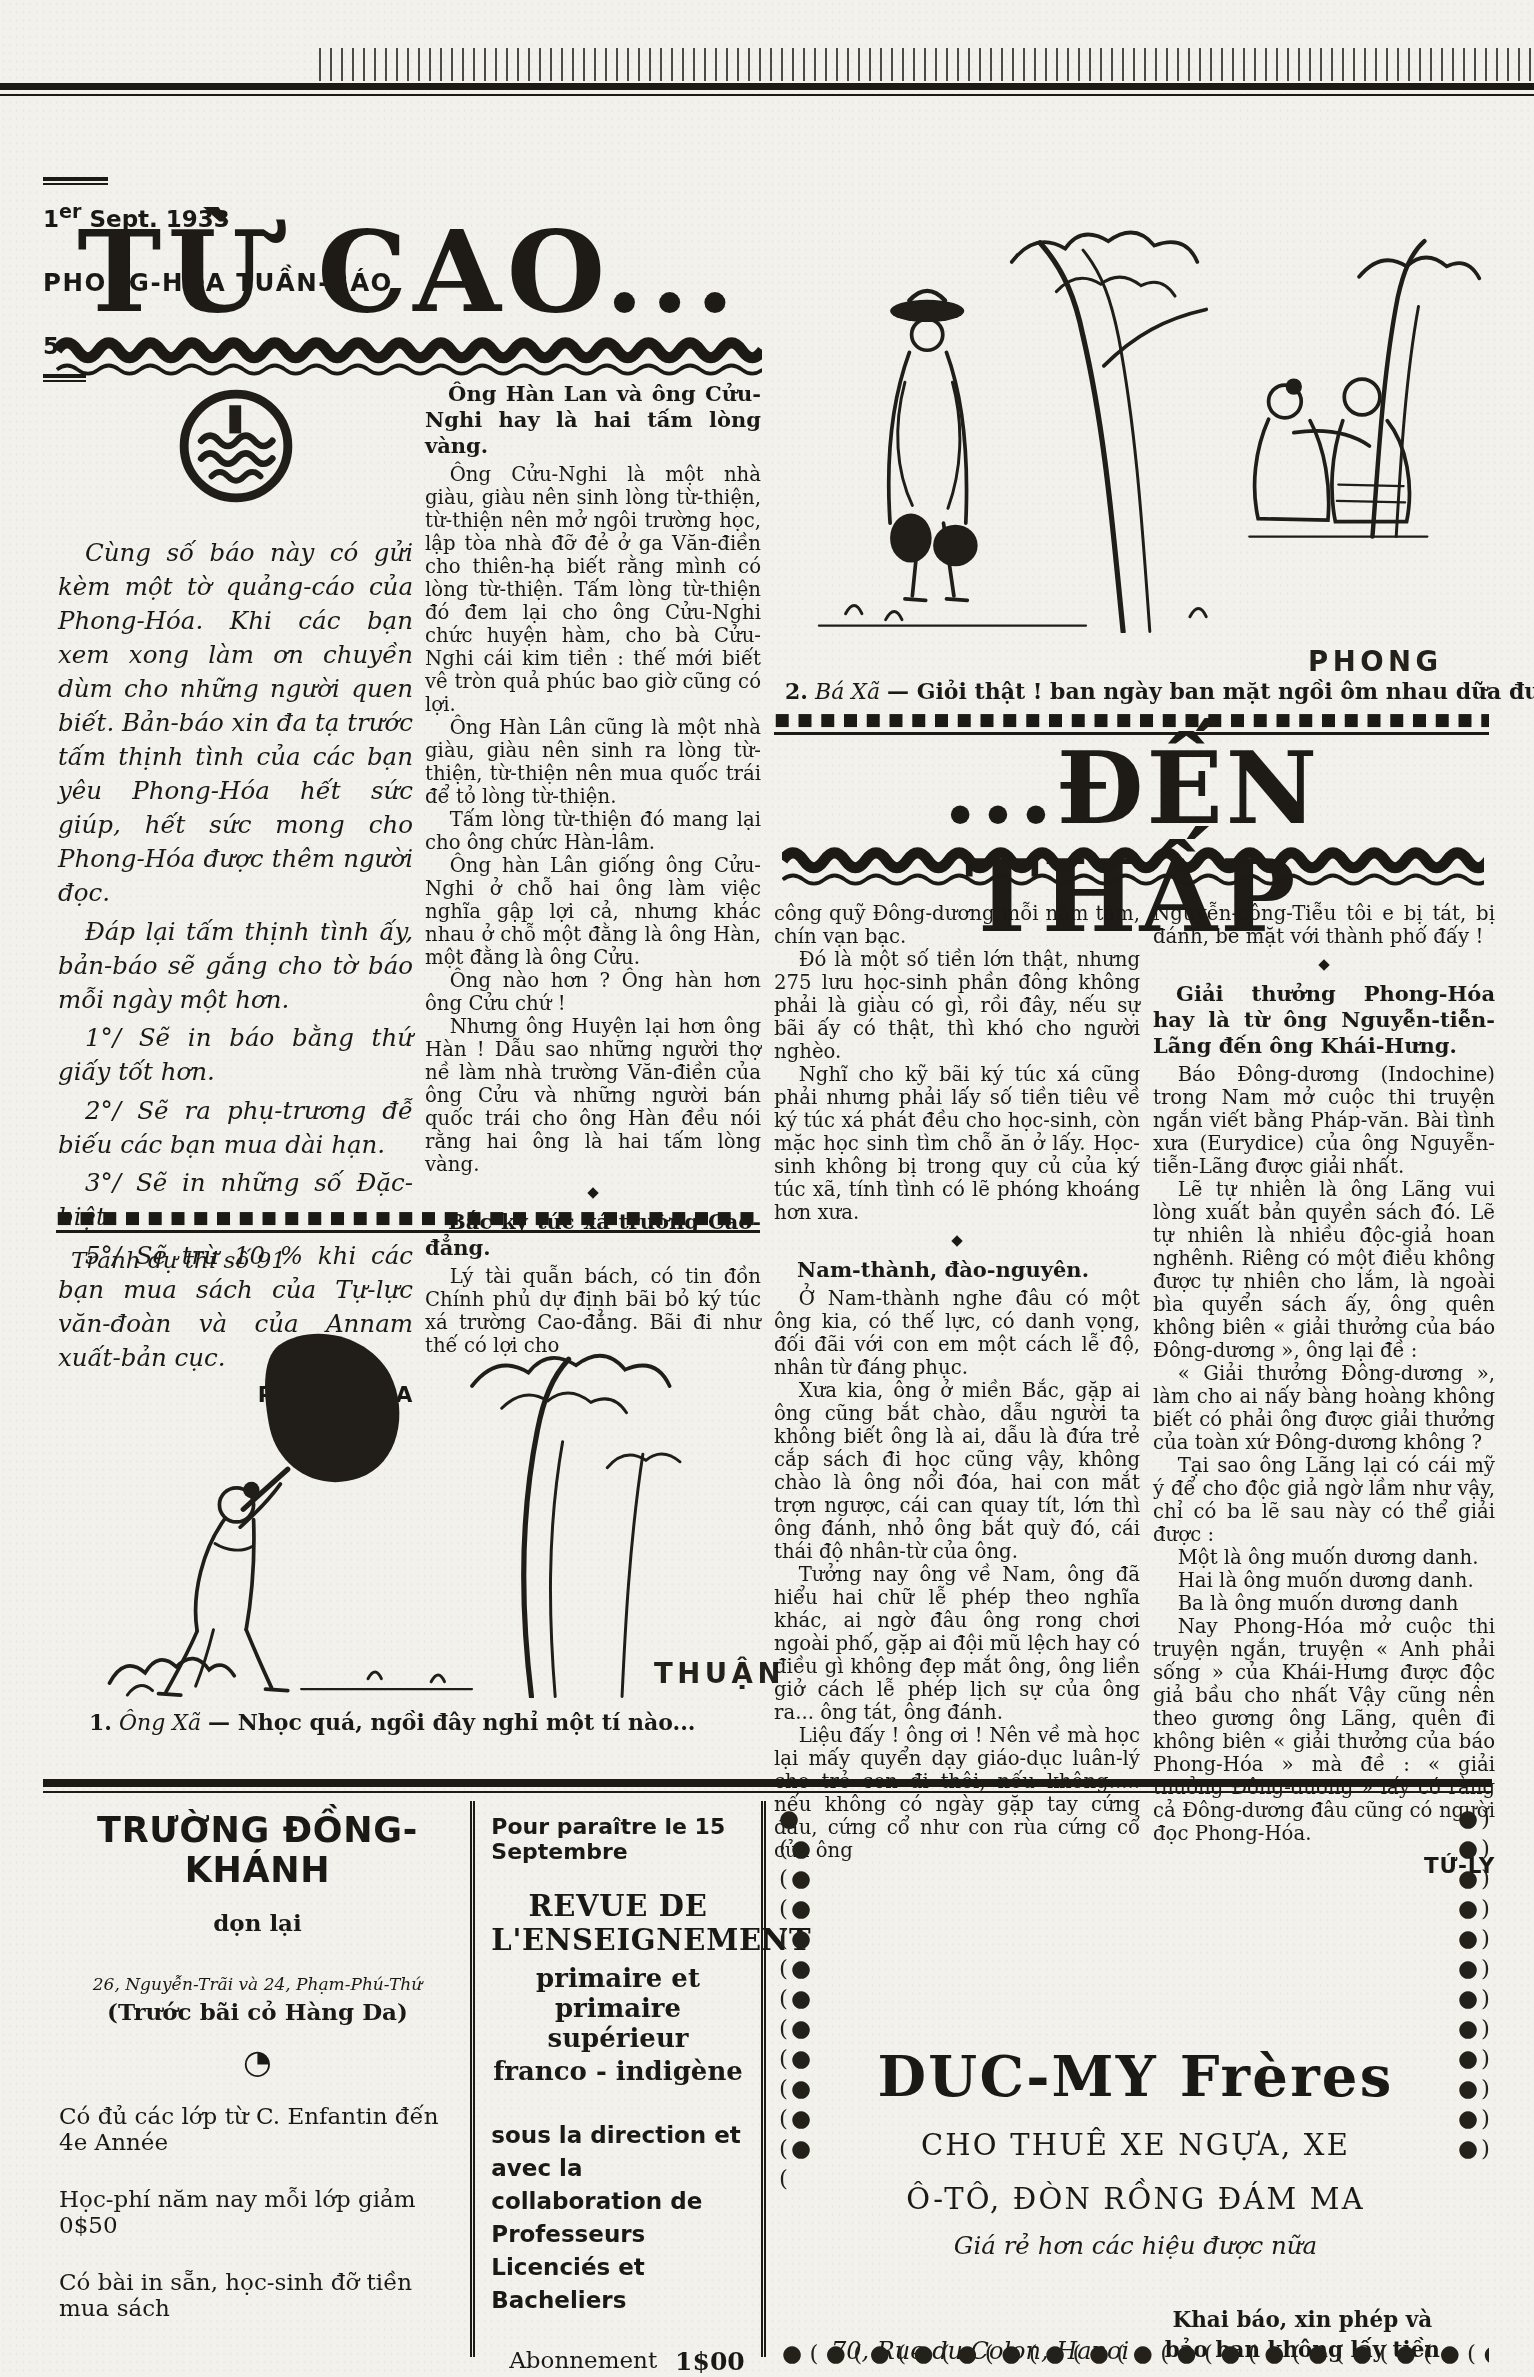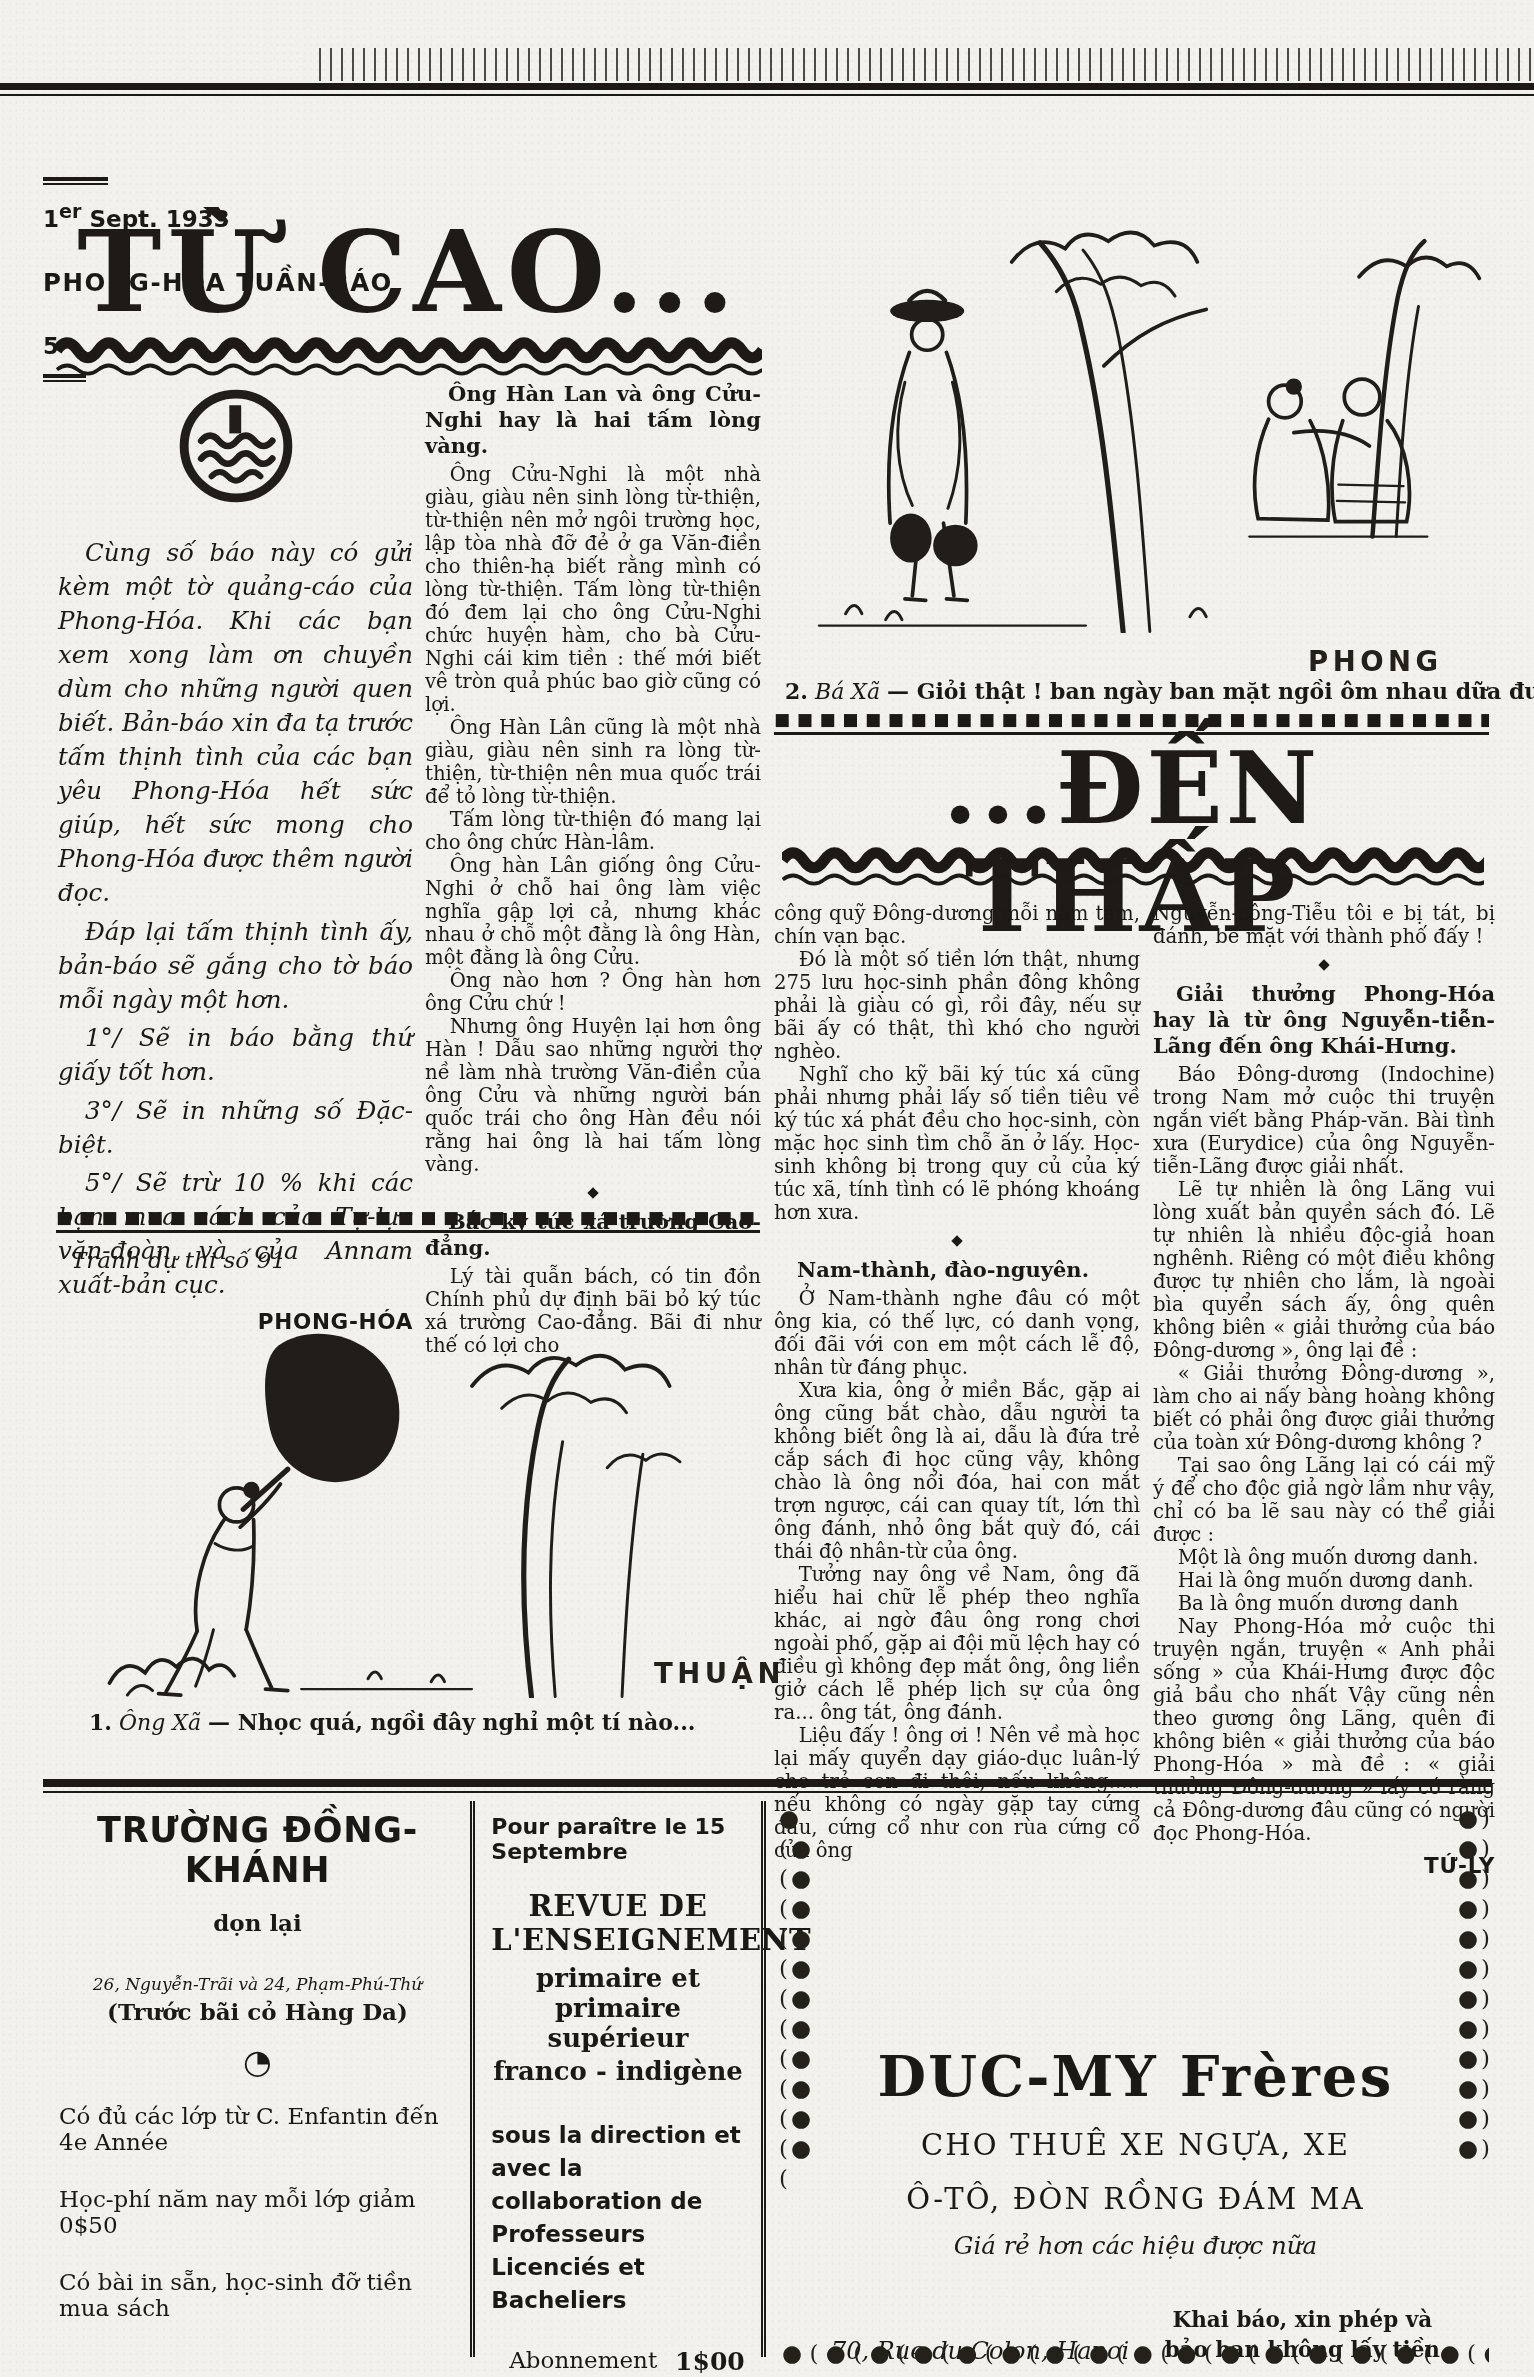--- a/index.html
+++ b/index.html
@@ -111,20 +111,21 @@
       <path d="M34 98 q12 -14 24 0 t24 0 t24 0 t24 0" stroke-width="9"></path>
       <path d="M48 122 q11 -12 22 0 t22 0 t22 0" stroke-width="8"></path>
     </svg>
   </div>
   <div class="ital-col">
       <p>Cùng số báo này có gửi kèm một tờ quảng-cáo của Phong-Hóa. Khi các bạn xem xong làm ơn chuyền dùm cho những người quen biết. Bản-báo xin đa tạ trước tấm thịnh tình của các bạn yêu Phong-Hóa hết sức giúp, hết sức mong cho Phong-Hóa được thêm người đọc.</p>
       <p>Đáp lại tấm thịnh tình ấy, bản-báo sẽ gắng cho tờ báo mỗi ngày một hơn.</p>
     </div>
   <div class="ital-col">
       <p>1°/ Sẽ in báo bằng thứ giấy tốt hơn.</p>
+      <p>2°/ Sẽ ra phụ-trương đễ biếu các bạn mua dài hạn.</p>
       <p>3°/ Sẽ in những số Đặc-biệt.</p>
       <p>5°/ Sẽ trừ 10 % khi các bạn mua sách của Tự-lực văn-đoàn và của Annam xuất-bản cục.</p>
     </div>
   <div class="sig">PHONG-HÓA</div>
 </section>
 
 <section class="abs body-col" style="left:425px;top:376px;width:336px;">
   <div class="col-head">Ông Hàn Lan và ông Cửu-Nghi hay là hai tấm lòng vàng.</div>
   <div>
       <p>Ông Cửu-Nghi là một nhà giàu, giàu nên sinh lòng từ-thiện, từ-thiện nên mở ngôi trường học, lập tòa nhà đỡ đẻ ở ga Văn-điền cho thiên-hạ biết rằng mình có lòng từ-thiện. Tấm lòng từ-thiện đó đem lại cho ông Cửu-Nghi chức huyện hàm, cho bà Cửu-Nghi cái kim tiền : thế mới biết vê tròn quả phúc bao giờ cũng có lợi.</p>

